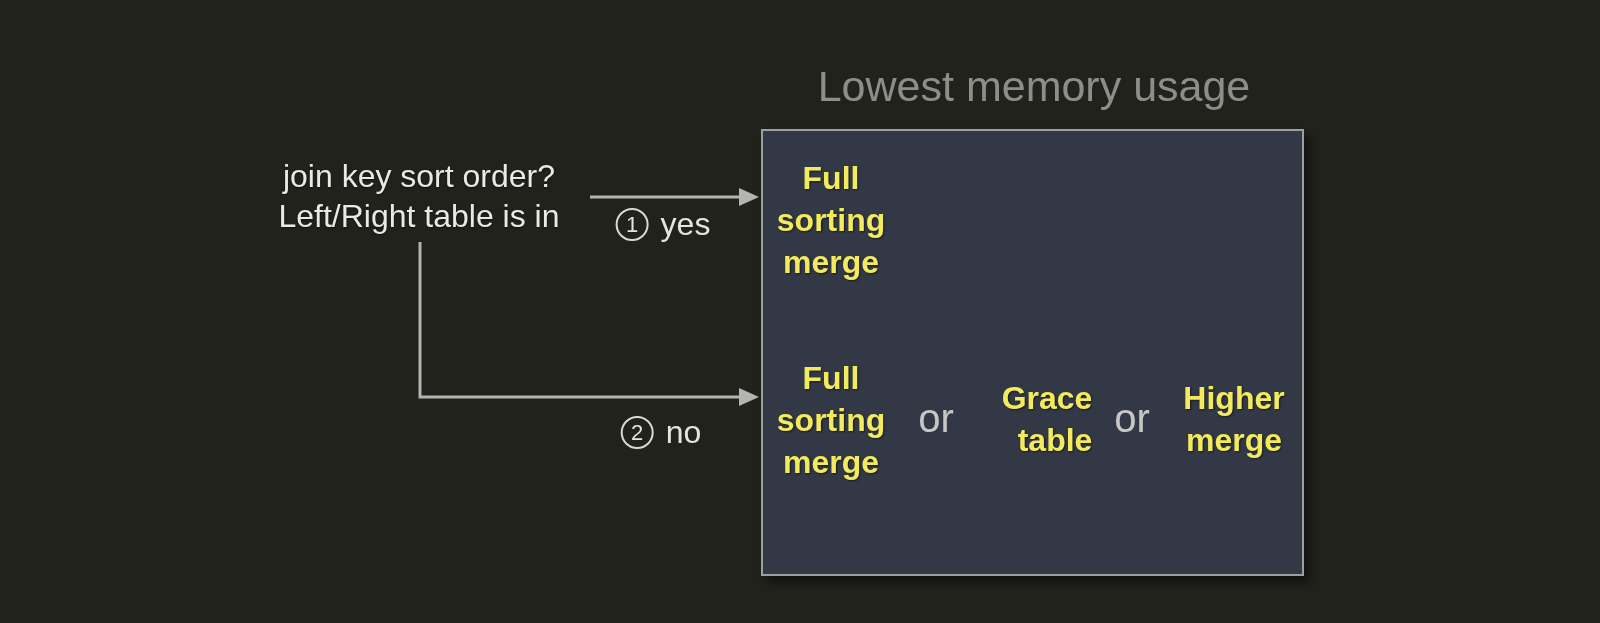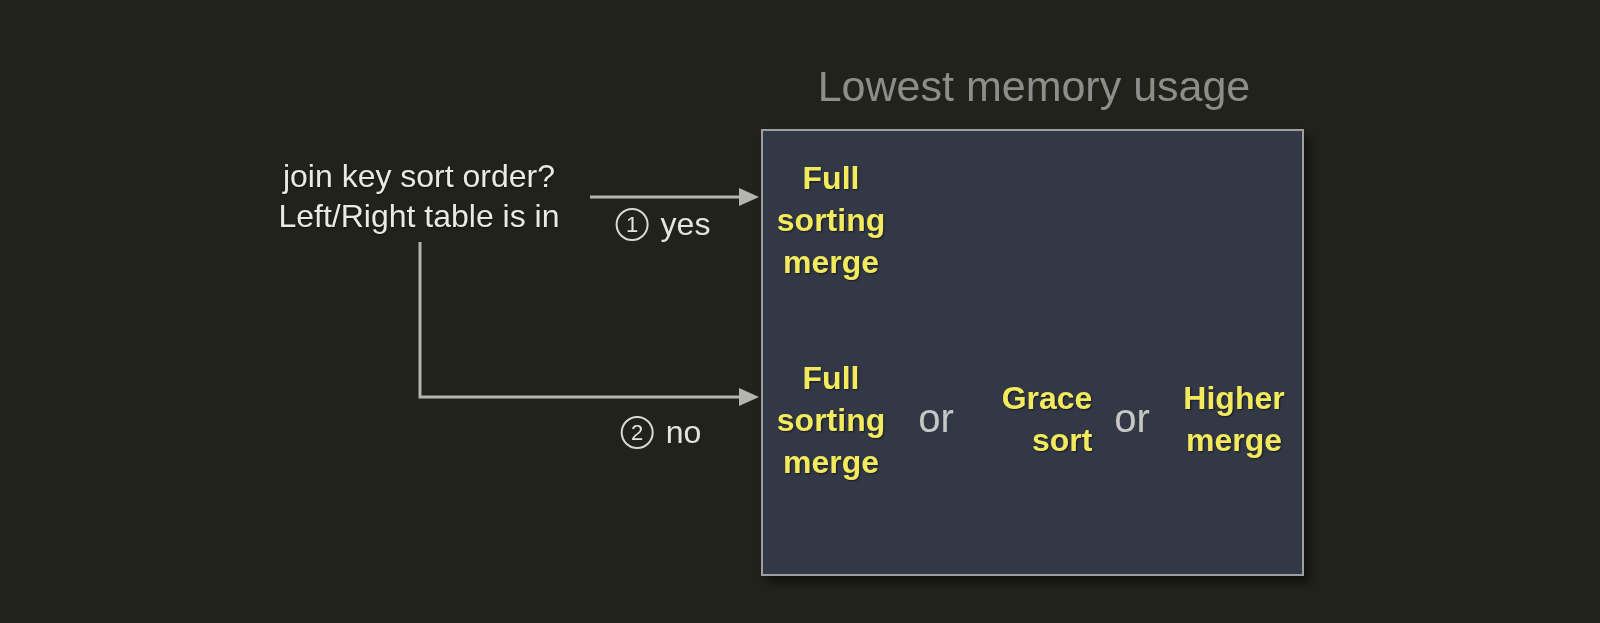--- a/index.html
+++ b/index.html
@@ -136,21 +136,21 @@
     <div class="algo" style="left:68px; top:226px;">
       <div>Full</div>
       <div>sorting</div>
       <div>merge</div>
     </div>
 
     <div class="or" style="left:173px; top:266px;">or</div>
 
     <div class="algo" style="left:284px; top:246px;text-align:right;">
       <div>Grace</div>
-      <div>sort</div>
+      <div>table</div>
     </div>
 
     <div class="or" style="left:369px; top:266px;">or</div>
 
     <div class="algo" style="left:471px; top:246px;">
       <div>Higher</div>
       <div>merge</div>
     </div>
 
   </div>

